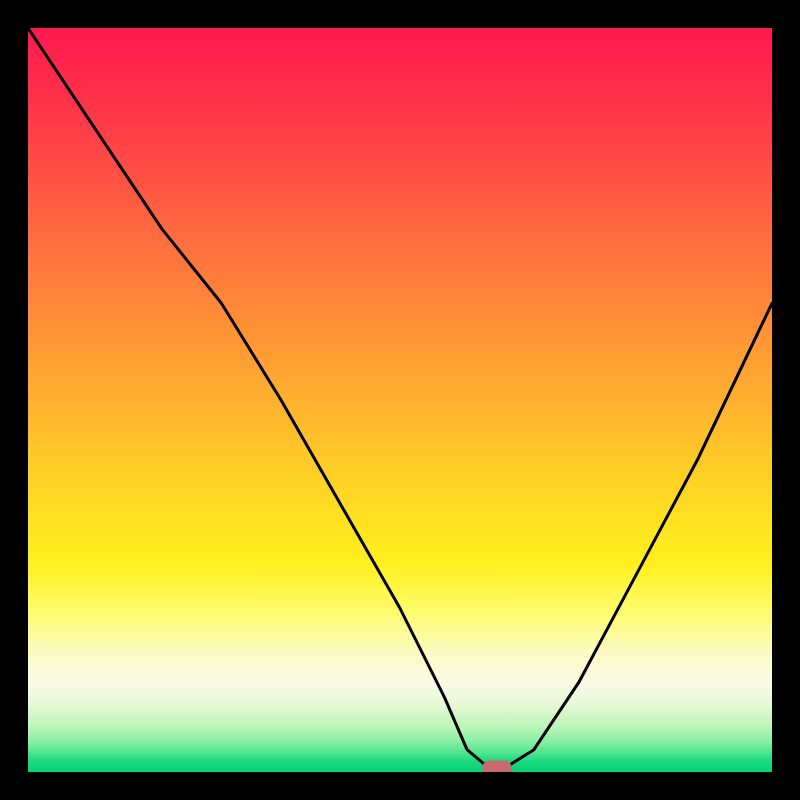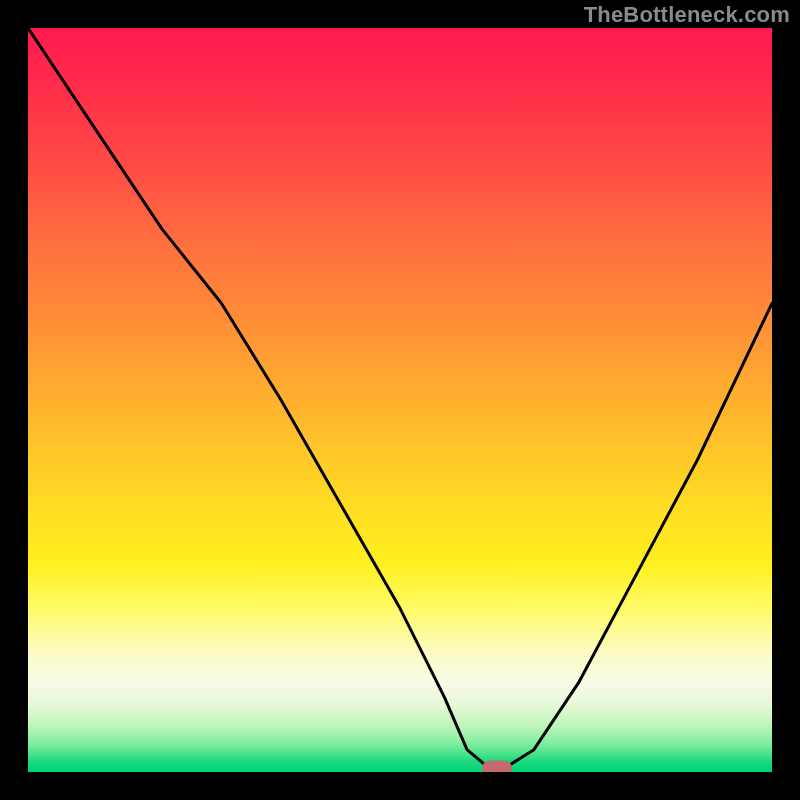--- a/index.html
+++ b/index.html
@@ -74,21 +74,20 @@
     border-radius: 8px;
     background: #c76a6e;
     z-index: 7;
     transform: translate(-50%, -50%);
   }
 </style>
 </head>
 <body>
 
 <div class="frame">
-  <div class="watermark">TheBottleneck.com</div>
 
   <div class="plot-area">
     <div class="gradient gradient-main"></div>
 
     <svg class="curve" viewBox="0 0 744 744" preserveAspectRatio="none">
       <path fill="none" stroke="#000" stroke-width="3" stroke-linejoin="round" stroke-linecap="round" d="M0.0 0.0 L59.5 89.3 L133.9 200.9 L193.4 275.3 L253.0 372.0 L312.5 476.2 L372.0 580.3 L416.6 669.6 L439.0 721.7 L461.3 740.3 L476.2 740.3 L505.9 721.7 L550.6 654.7 L610.1 543.1 L669.6 431.5 L744.0 275.3"></path>
     </svg>
 
     <div class="marker" style="left:468.7px; top:740.3px;"></div>
   </div>

